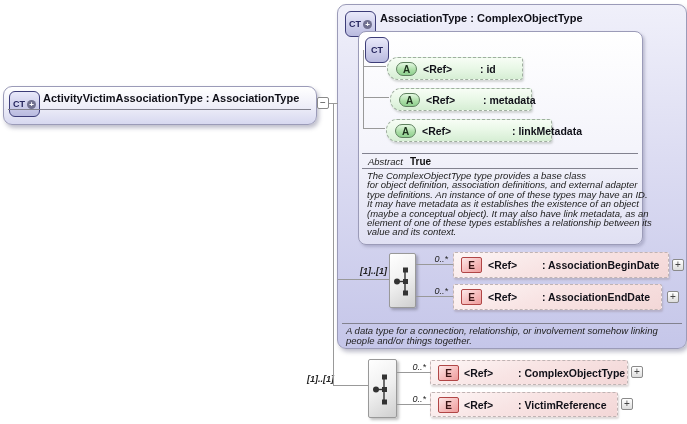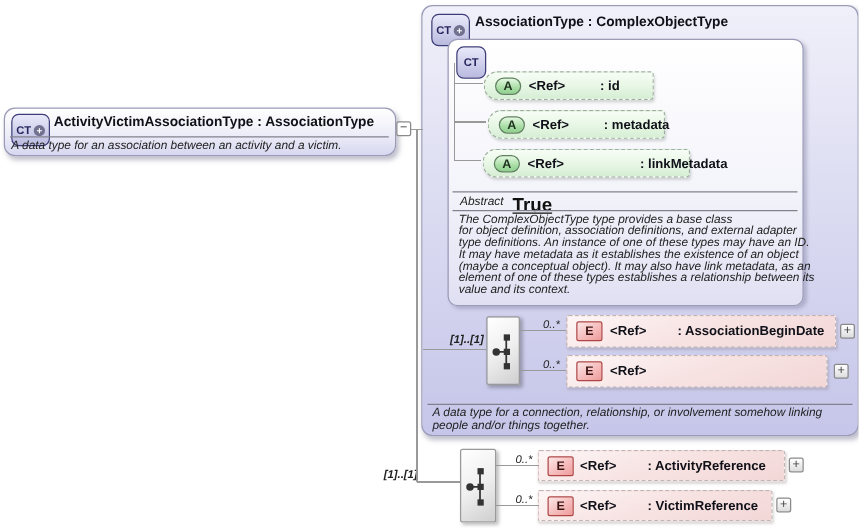--- a/index.html
+++ b/index.html
@@ -71,36 +71,35 @@
     font-size:10px;line-height:10px;text-align:center;color:#444;box-sizing:border-box;
   }
   .collapse-btn{
     position:absolute;width:12px;height:12px;border:1px solid #8a8a8a;border-radius:2px;
     background:#fff;font-size:10px;line-height:9px;text-align:center;color:#444;box-sizing:border-box;
   }
   
   .occ{position:absolute;font-size:9px;font-style:italic;color:#222;white-space:pre;}
   .occ-seq{position:absolute;font-size:9px;font-style:italic;font-weight:bold;color:#222;white-space:pre;text-align:right;}
   .facet-label{position:absolute;font-size:9.5px;font-style:italic;color:#222;}
-  .facet-value{position:absolute;font-size:15px;font-weight:bold;color:#111;text-decoration:underline;}
+  .facet-value{position:absolute;font-size:10px;font-weight:bold;color:#111;}
   svg.lines{position:absolute;left:0;top:0;pointer-events:none;}
 </style>
 </head>
 <body>
 
 <div class="canvas">
 
   <div class="type-box root-fill" style="left:3px;top:86px;width:312px;height:37px;">
     <span class="ct-badge" style="left:5px;top:4px;width:31px;">
       <span>CT</span>
       <span class="plus-circ">+</span>
     </span>
     <span class="type-title" style="left:39px;top:5px;">ActivityVictimAssociationType : AssociationType</span>
     <span class="sep" style="left:4px;width:303px;top:22px;"></span>
-    <span class="type-desc" style="left:5px;top:25px;">A data type for an association between an activity and a victim.</span>
   </div>
 
   <div class="collapse-btn" style="left:317px;top:97px;">
     <span>−</span>
   </div>
 
   <div class="type-box big-fill" style="left:337px;top:4px;width:348px;height:343px;">
     <span class="ct-badge" style="left:7px;top:6px;width:31px;">
       <span>CT</span>
       <span class="plus-circ">+</span>
@@ -162,20 +161,21 @@
       <span class="node-name" style="left:88px;">: AssociationBeginDate</span>
     </div>
     <div class="plus-btn" style="left:334px;top:254px;">
       <span>+</span>
     </div>
 
     <span class="occ" style="left:86px;top:281px;width:24px;text-align:right;">0..*</span>
     <div class="e-box" style="left:115px;top:279px;width:209px;height:26px;">
       <span class="e-badge">E</span>
       <span class="node-ref" style="left:34px;">&lt;Ref&gt;</span>
+      <span class="node-name" style="left:88px;">: AssociationEndDate</span>
     </div>
     <div class="plus-btn" style="left:329px;top:286px;">
       <span>+</span>
     </div>
 
     <span class="sep" style="left:4px;width:340px;top:318px;"></span>
     <span class="type-desc" style="left:8px;top:321px;">A data type for a connection, relationship, or involvement somehow linking
 people and/or things together.</span>
   </div>
 
@@ -188,21 +188,21 @@
       <rect x="13" y="14.5" width="5" height="5" fill="#333"></rect>
       <rect x="13" y="27" width="5" height="5" fill="#333"></rect>
       <rect x="13" y="39.5" width="5" height="5" fill="#333"></rect>
     </svg>
   </div>
 
   <span class="occ" style="left:402px;top:362px;width:24px;text-align:right;">0..*</span>
   <div class="e-box" style="left:430px;top:360px;width:198px;height:25px;">
     <span class="e-badge">E</span>
     <span class="node-ref" style="left:33px;">&lt;Ref&gt;</span>
-    <span class="node-name" style="left:87px;">: ActivityReference</span>
+    <span class="node-name" style="left:87px;">: ComplexObjectType</span>
   </div>
   <div class="plus-btn" style="left:631px;top:366px;">
     <span>+</span>
   </div>
 
   <span class="occ" style="left:402px;top:394px;width:24px;text-align:right;">0..*</span>
   <div class="e-box" style="left:430px;top:392px;width:188px;height:25px;">
     <span class="e-badge">E</span>
     <span class="node-ref" style="left:33px;">&lt;Ref&gt;</span>
     <span class="node-name" style="left:87px;">: VictimReference</span>

